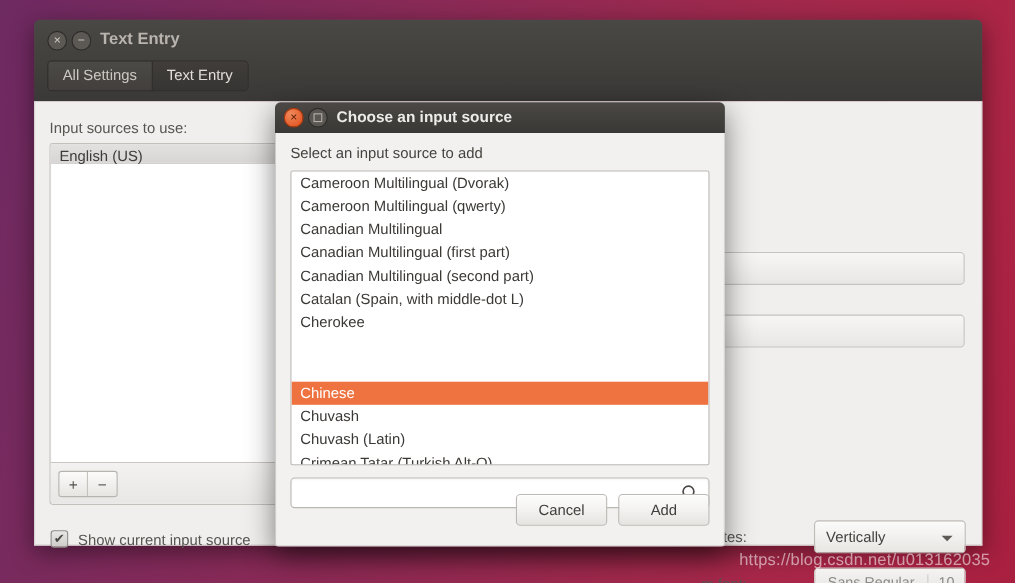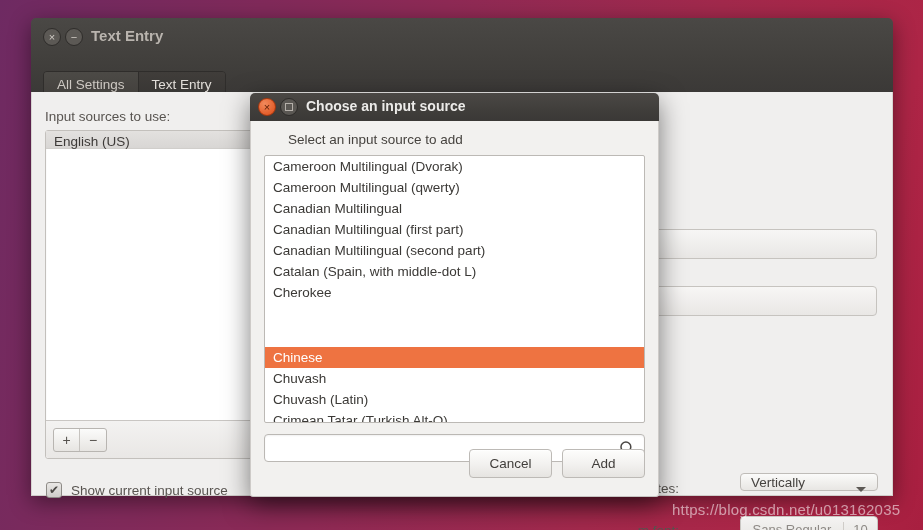--- a/index.html
+++ b/index.html
@@ -37,21 +37,21 @@
     border-radius: 50%; display: flex; align-items: center; justify-content: center;
     font-size: 11px; line-height: 1; color: #cfcac4;
   }
   .wbtn.close  { left: 12px; background: #5c5955; border: 1px solid #2e2c2a; }
   .wbtn.min    { left: 34px; background: #5c5955; border: 1px solid #2e2c2a; }
   #main-title {
     position: absolute; left: 60px; top: 9px;
     font-size: 15px; font-weight: bold; color: #b9b4ae;
   }
   #tabbar {
-    position: absolute; left: 12px; top: 53px;
+    position: absolute; left: 12px; top: 37px;
     display: flex; border: 1px solid #2f2d2b; border-radius: 4px; overflow: hidden;
   }
   .tab {
     padding: 5px 13px 6px; font-size: 13.5px; color: #cdc8c2;
     background: linear-gradient(to bottom,#4c4a46,#423f3c);
     border-right: 1px solid #2f2d2b; cursor: default;
   }
   .tab:last-child { border-right: none; }
   .tab.active { background: linear-gradient(to bottom,#403d3a,#373533); color: #e2ded9; }
 
@@ -117,21 +117,21 @@
   #rf1 { left: 560px; top: 137px; width: 285px; }
   #rf2 { left: 560px; top: 194px; width: 285px; }
   .r-text {
     position: absolute; font-size: 13.5px; color: #6a6661; white-space: nowrap;
   }
   #rt1 { left: 560px; top: 262px; }
   #rt2 { left: 560px; top: 282px; }
   #rt3 { left: 560px; top: 303px; }
   #lbl-candidates { position: absolute; right: 213px; top: 389px; font-size: 13.5px; color: #585450; white-space: nowrap; }
   #sel-candidates {
-    position: absolute; right: 14px; top: 381px; width: 138px; height: 18px;
+    position: absolute; right: 14px; top: 381px; width: 138px; height: 30px;
     border: 1px solid #bfbcb8; border-radius: 4px;
     background: linear-gradient(to bottom,#fbfbfa,#e8e6e3);
     display: flex; align-items: center; padding: 0 10px;
     font-size: 13.5px; color: #45423f;
   }
   #sel-caret {
     position: absolute; right: 11px; top: 13px;
     width: 0; height: 0; border-left: 5px solid transparent;
     border-right: 5px solid transparent; border-top: 5px solid #5d5955;
   }
@@ -172,21 +172,21 @@
   #dlg-title {
     position: absolute; left: 56px; top: 5px;
     font-size: 14px; font-weight: bold; color: #ecebe9;
   }
   #dlg-body {
     height: 376px; background: #f2f1ef;
     border-left: 1px solid #cecbc8; border-right: 1px solid #cecbc8;
     border-bottom: 1px solid #c6c3c0; border-radius: 0 0 3px 3px;
     position: relative; padding: 11px 13px 0;
   }
-  #dlg-subtitle { font-size: 13.5px; color: #46433f; margin-bottom: 8px; margin-left: 24px; }
+  #dlg-subtitle { font-size: 13.5px; color: #46433f; margin-bottom: 8px; }
   #list-frame {
     height: 268px; background: #fff;
     border: 1px solid #bcb9b5; border-radius: 2px;
     overflow: hidden;
   }
   .opt {
     height: 21px; line-height: 21px; padding-left: 8px;
     font-size: 13.5px; color: #3b3936; white-space: nowrap;
   }
   .opt.selected { background: #ee7341; color: #fff; margin-top: 44px; }

